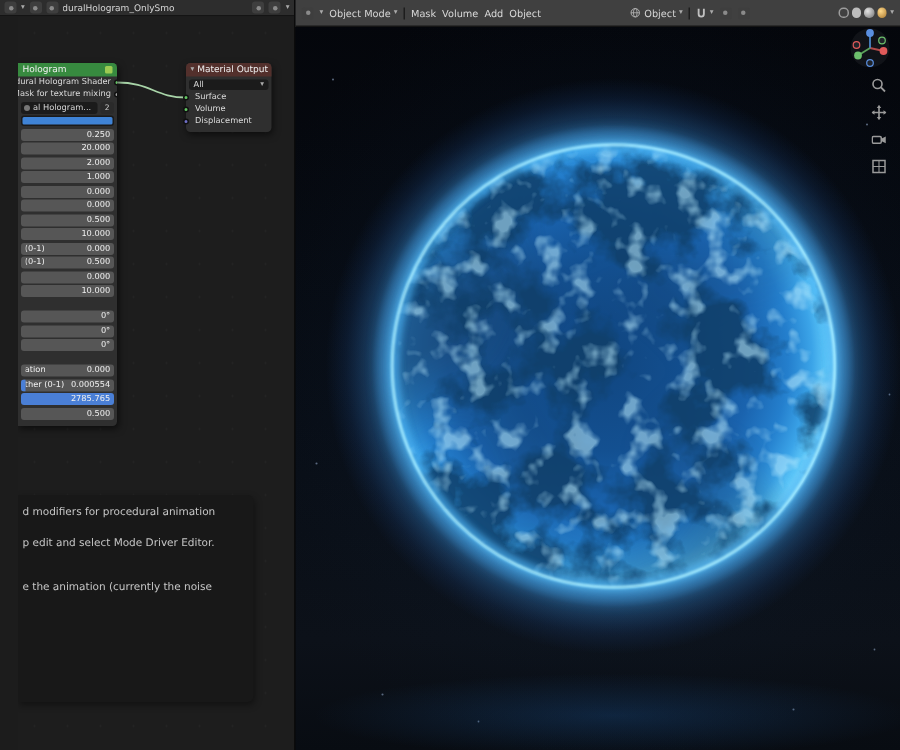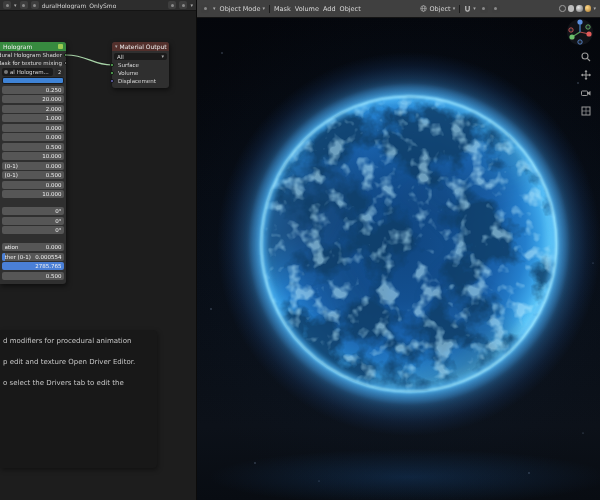--- a/index.html
+++ b/index.html
@@ -10,21 +10,21 @@
   
   .shader-editor{position:absolute;left:0;top:0;width:196px;height:500px;background:#1c1c1c;}
   .editor-header{position:absolute;left:0;top:0;width:100%;height:11px;background:#2d2d2d;
     border-bottom:1px solid #141414;display:flex;align-items:center;gap:3px;padding:0 3px;
     font-size:6px;color:#c9c9c9;z-index:6;}
   .ibox{width:8px;height:8px;background:#3e3e3e;border-radius:2px;position:relative;flex:0 0 auto;}
   .ibox::after{content:"";position:absolute;left:2.5px;top:2.5px;width:3px;height:3px;border-radius:50%;background:#8a8a8a;}
   .caret{font-size:5px;color:#aaa;line-height:1;}
   .crumb{white-space:nowrap;overflow:hidden;max-width:78px;color:#d6d6d6;}
   .hdr-sp{flex:1;}
-  .canvas{position:absolute;left:0;top:11px;width:211px;height:489px;overflow:hidden;
+  .canvas{position:absolute;left:12px;top:11px;width:211px;height:489px;overflow:hidden;
     background-color:#1d1d1d;
     background-image:radial-gradient(#262626 0.6px,transparent 0.7px);background-size:22px 22px;}
   .wires{position:absolute;left:0;top:0;pointer-events:none;}
 
   .node{position:absolute;background:#2f2f2f;border-radius:0 3px 3px 0;box-shadow:1px 2px 5px rgba(0,0,0,.55);font-size:5.5px;}
   .node-header{height:9px;display:flex;align-items:center;gap:2px;padding:0 3px;color:#efefef;
     border-radius:0 3px 0 0;font-size:6px;white-space:nowrap;overflow:hidden;}
   .hologram{left:0;top:31px;width:66px;padding-bottom:3px;}
   .hologram .node-header{background:#378a3f;}
   .grp-ico{margin-left:auto;width:5px;height:5px;border-radius:1px;background:#9ccb52;flex:0 0 auto;}
@@ -228,24 +228,24 @@
         </div>
         <div class="in-row">
           <span class="in-sock purple"></span>
           <span>Displacement</span>
         </div>
       </div>
 
       <div class="note">
         <div class="note-line">d modifiers for procedural animation</div>
         <div class="note-sp"></div>
-        <div class="note-line">p edit and texture Open Driver Editor.</div>
+        <div class="note-line">p edit and select Mode Driver Editor.</div>
         <div class="note-sp"></div>
-        <div class="note-line">o select the Drivers tab to edit the</div>
         <div class="note-sp"></div>
+        <div class="note-line">e the animation (currently the noise</div>
       </div>
 
     </div>
   </div>
 
   <div class="viewport">
 
     <div class="vp-header">
       <span class="ibox"></span>
       <span class="caret">▾</span>

